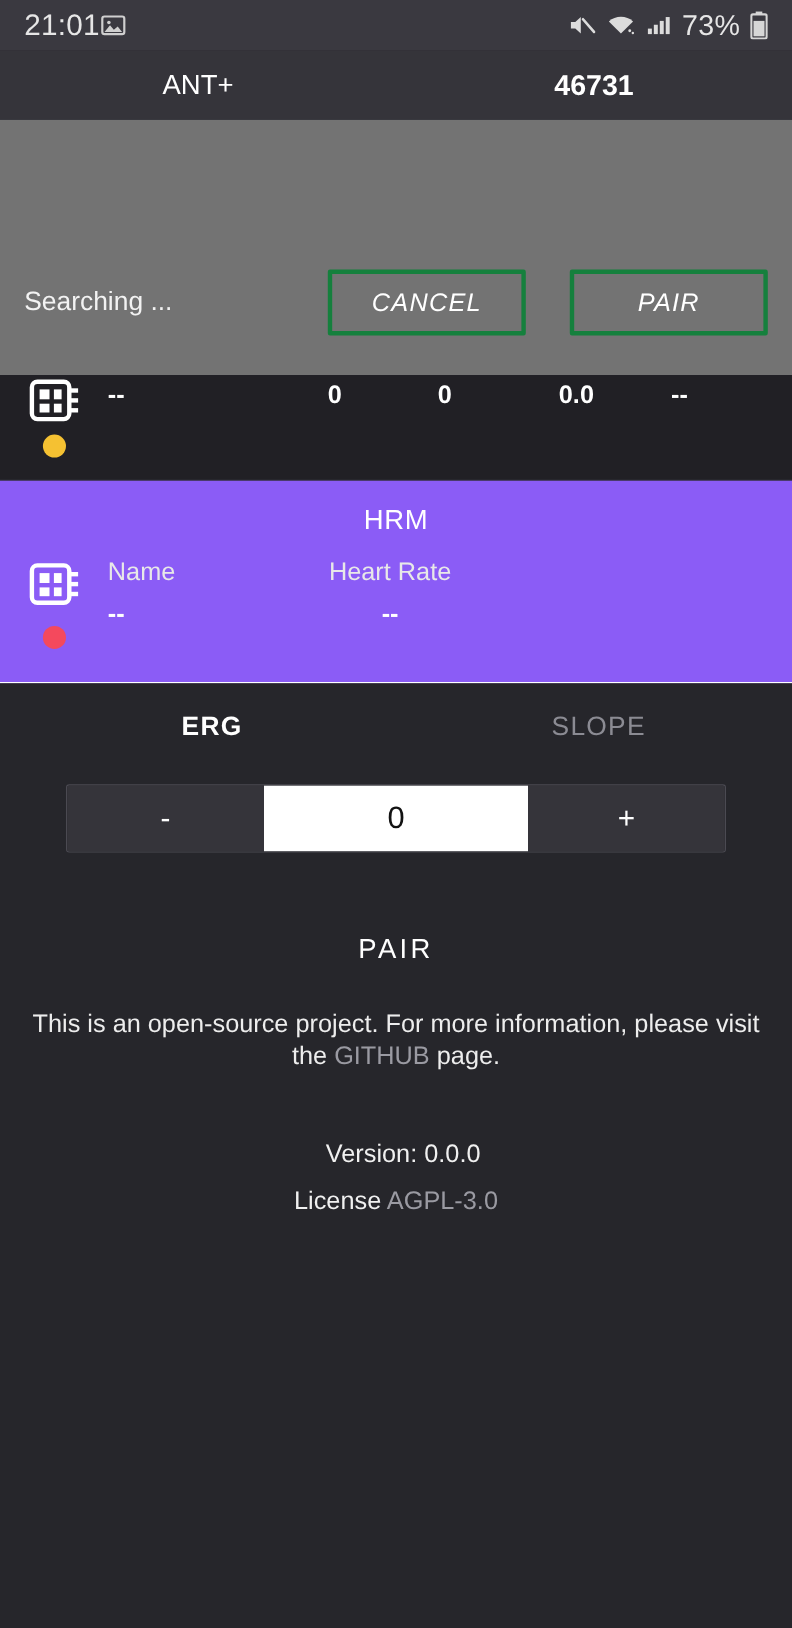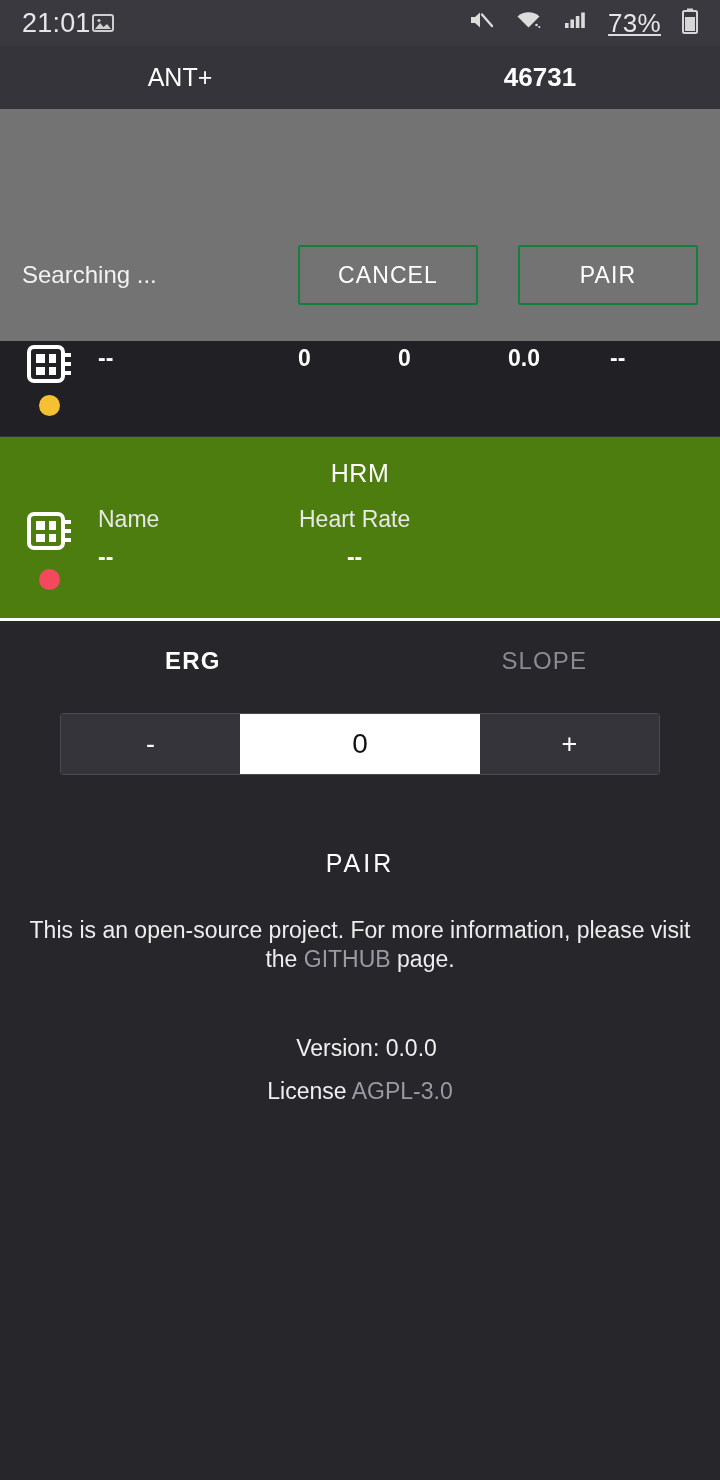--- a/index.html
+++ b/index.html
@@ -13,21 +13,21 @@
   
   .statusbar{
     height:46px; width:100%;
     background:#3a3940;
     display:flex; align-items:center;
     padding:0 22px;
     color:#dcdcdc;
   }
   .sb-left{ display:flex; align-items:center; }
   .sb-clock{ font-size:27px; letter-spacing:.2px; color:#e6e6e6; }
-  .sb-right{ margin-left:auto; display:flex; align-items:flex-start; gap:21px;text-decoration:underline; }
+  .sb-right{ margin-left:auto; display:flex; align-items:center; gap:9px; }
   .sb-pct{ font-size:26px; color:#e6e6e6; letter-spacing:.3px; }
   .ico{ display:inline-block; line-height:0; }
 
   
   .appbar{
     height:63px; width:100%;
     background:#35343a;
     display:flex; align-items:center;
     color:#fff;
   }
@@ -46,27 +46,28 @@
     position:absolute; left:0; right:0; bottom:36px;
     display:flex; align-items:center;
     padding:0 22px;
   }
   .searching{
     font-size:24px; color:#f2f2f2;
     flex:0 0 auto;
   }
   .dlg-btn{
     height:60px;
-    border:2px solid #15803d;
+    border:4px solid #15803d;
     background:transparent;
     color:#fff;
     font-size:23px;
     letter-spacing:1.1px;
     display:flex; align-items:center; justify-content:center;
     border-radius:2px;
+    font-style:italic;
   }
   .dlg-btn.cancel{ width:180px; margin-left:auto; }
   .dlg-btn.pair{ width:180px; margin-left:40px; }
 
   
   .device-card{
     background:#212025;
     position:relative;
     border-bottom:1px solid #34333a;
   }
@@ -88,24 +89,24 @@
   .clip-vals{
     position:absolute; top:14px; left:0; right:0;
     height:40px;
   }
   .clip-v{
     position:absolute; font-size:23px; color:#fff; font-weight:bold;
   }
 
   
   .hrm-card{
-    background:#4d7c0f;
+    background:#8b5cf6;
     height:184px;
     position:relative;
-    border-bottom:3px solid #ffffff;
+    border-bottom:1px solid #ffffff;
   }
   .sec-title{
     text-align:center; font-size:25px; color:#fff;
     padding-top:22px; letter-spacing:.6px;
   }
   .hrm-body{ position:relative; margin-top:18px; }
   .hrm-icon{ position:absolute; left:26px; top:2px; width:48px; height:48px; }
   .hrm-dot{
     position:absolute; left:39px; top:63px;
     width:21px; height:21px; border-radius:50%;

